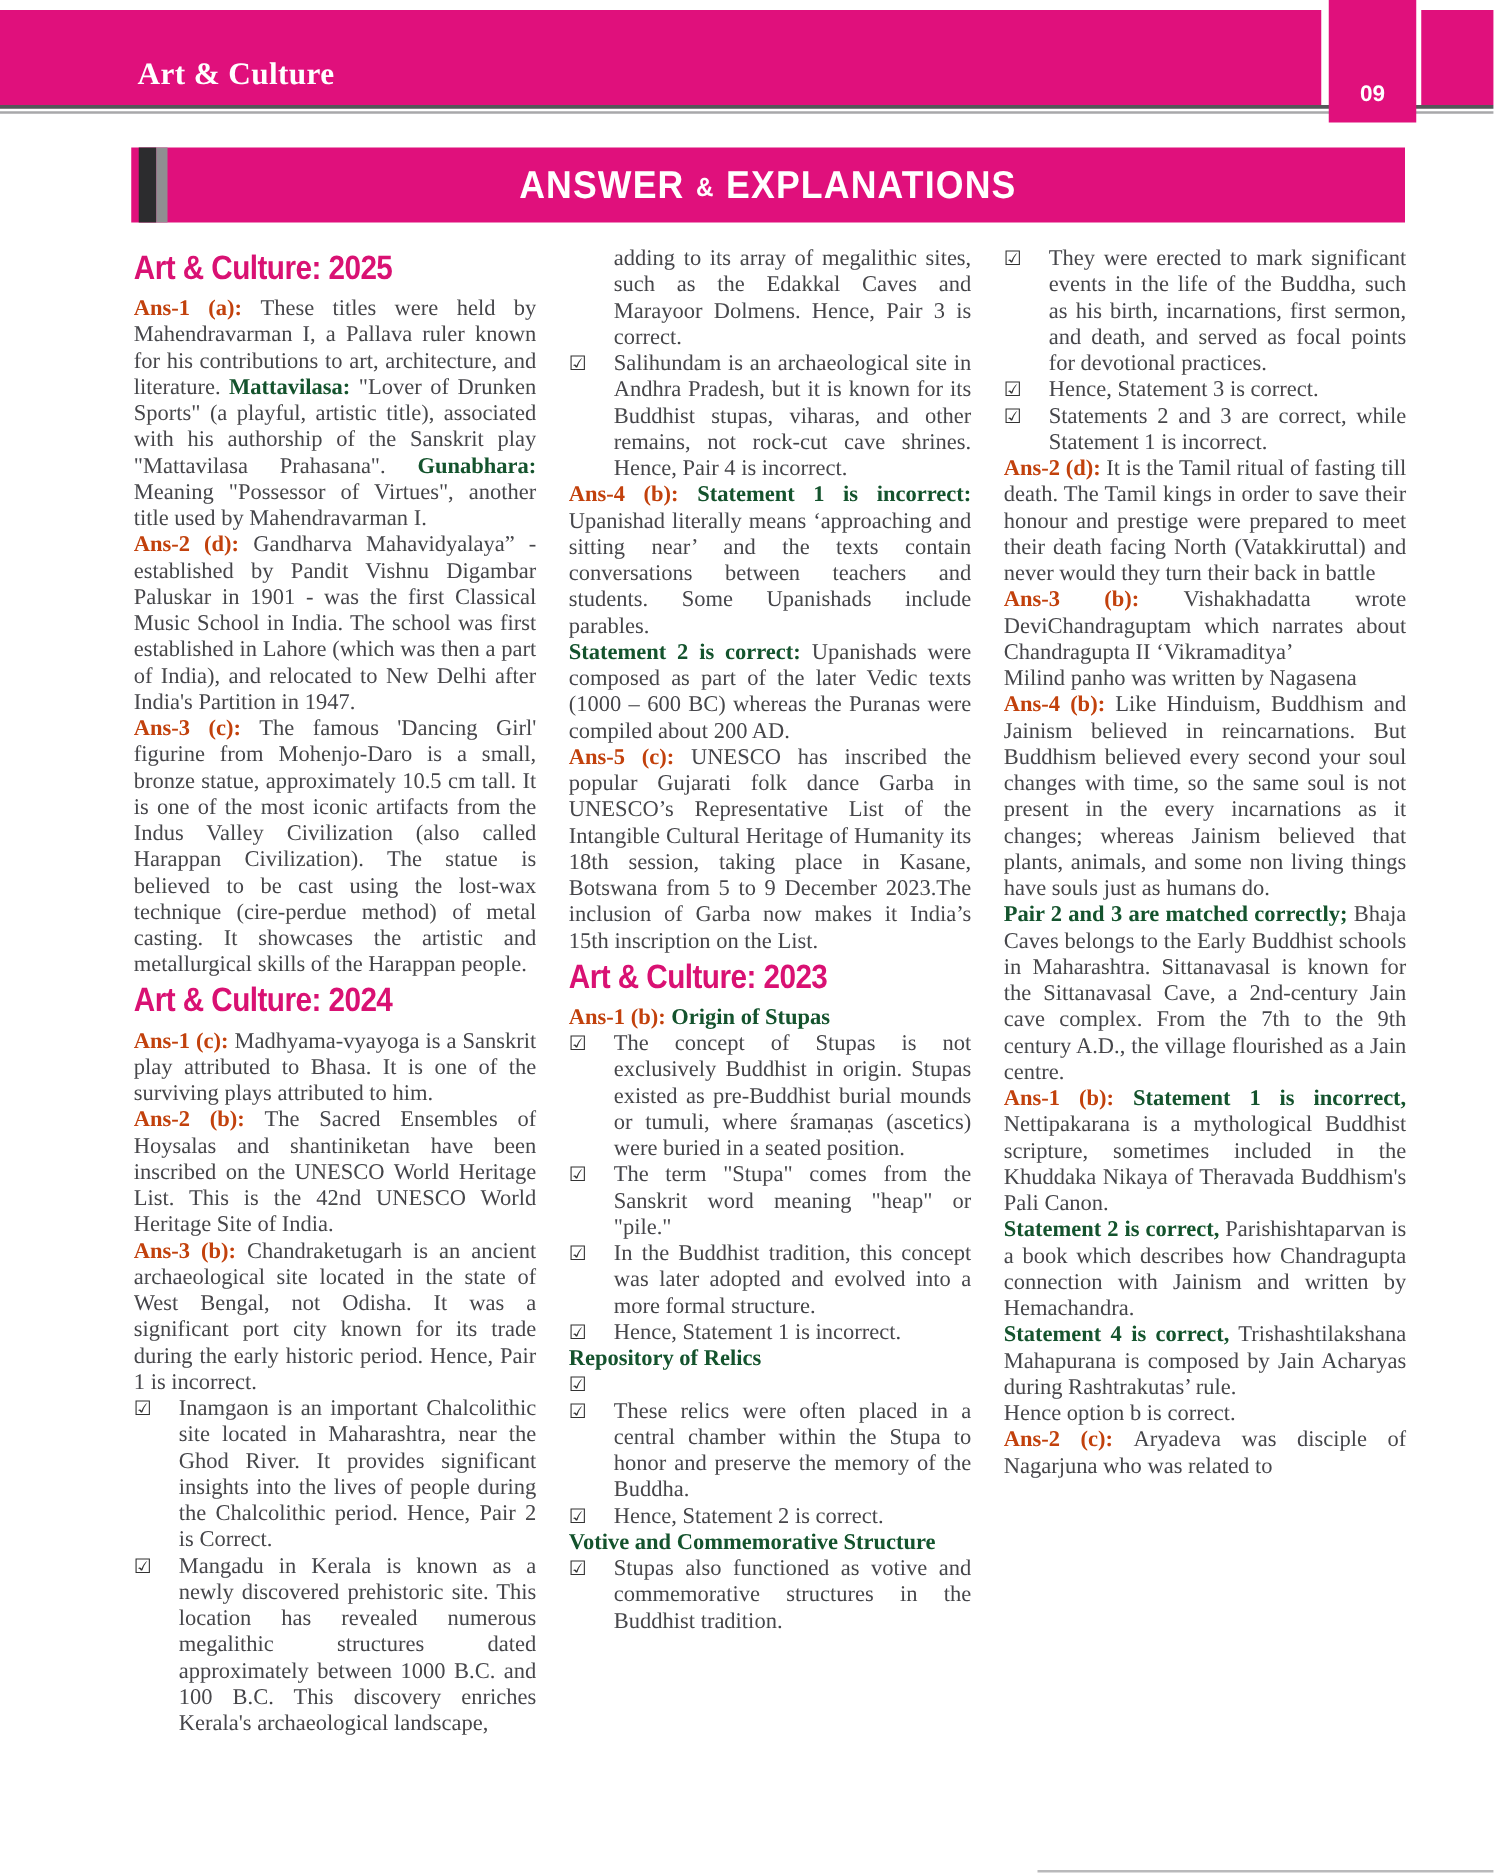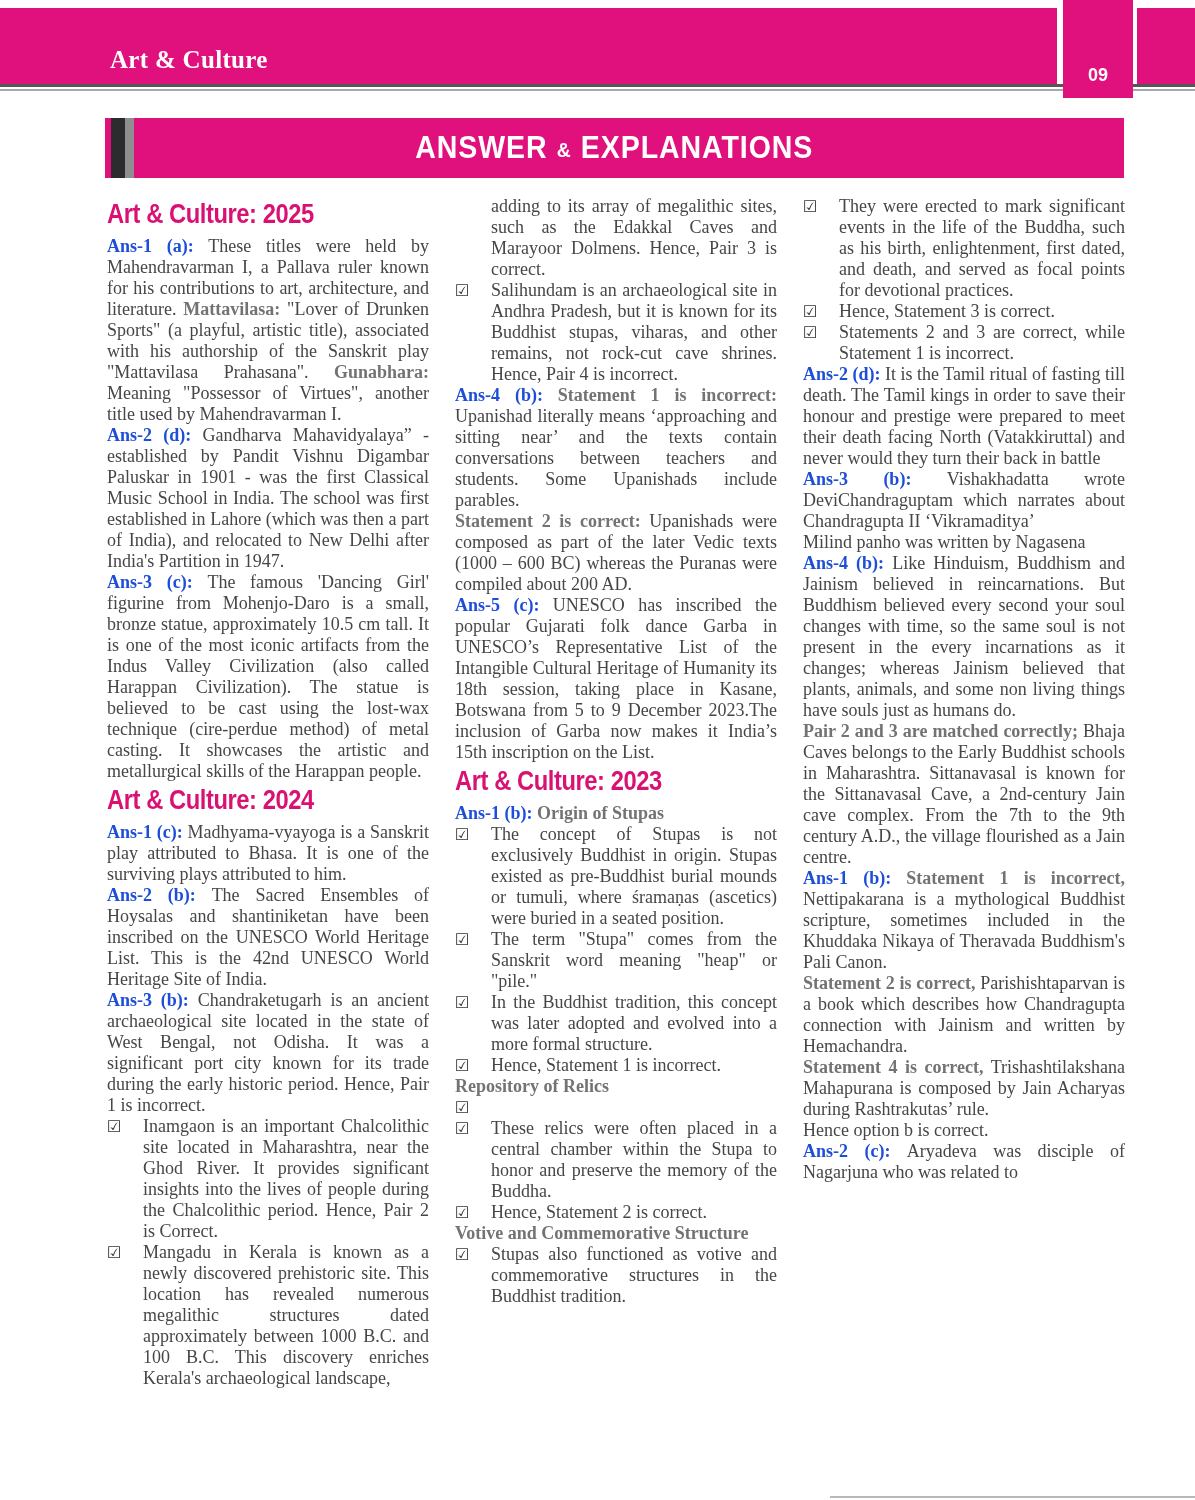--- a/index.html
+++ b/index.html
@@ -31,22 +31,22 @@
   
   .content{position:absolute;left:107px;top:196px;width:1018px;height:1300px;display:flex;gap:26px;}
   .col{width:322px;flex:0 0 322px;color:#46464a;font-size:18px;line-height:21px;
        text-align:justify;overflow:hidden;}
 
   .sec{margin:3px 0 4px 0;line-height:30px;}
   .sec .sec-inner{display:inline-block;color:#d91173;font-family:"Liberation Sans",sans-serif;
                   font-weight:800;font-size:27px;letter-spacing:-.5px;transform:scaleX(.88);
                   transform-origin:0 50%;white-space:nowrap;}
   .para{margin:0;}
-  .ans{color:#1d4ed8;font-weight:bold;}
-  .b{color:#737373;font-weight:bold;}
+  .ans{color:#c2410c;font-weight:bold;}
+  .b{color:#14532d;font-weight:bold;}
   .check{display:flex;margin:0;}
   .cbx{flex:0 0 36px;color:#333;font-family:"DejaVu Sans",sans-serif;font-size:16px;line-height:21px;}
   .ctext{flex:1;text-align:justify;}
 
   .foot-line{position:absolute;left:830px;top:1496px;width:365px;height:2px;background:#b9b9bb;}
   :root{--pink:#e0107c;}
 </style>
 </head>
 <body>
 
@@ -131,21 +131,21 @@
         </div>
         <div class="para"><span class="b">Votive and Commemorative Structure</span></div>
         <div class="check">
           <span class="cbx">☑</span>
           <div class="ctext"><span>Stupas also functioned as votive and commemorative structures in the Buddhist tradition.</span></div>
         </div>
       </div>
     <div class="col" id="col-2">
         <div class="check">
           <span class="cbx">☑</span>
-          <div class="ctext"><span>They were erected to mark significant events in the life of the Buddha, such as his birth, enlightenment, first dated, and death, and served as focal points for devotional practices.</span></div>
+          <div class="ctext"><span>They were erected to mark significant events in the life of the Buddha, such as his birth, incarnations, first sermon, and death, and served as focal points for devotional practices.</span></div>
         </div>
         <div class="check">
           <span class="cbx">☑</span>
           <div class="ctext"><span>Hence, Statement 3 is correct.</span></div>
         </div>
         <div class="check">
           <span class="cbx">☑</span>
           <div class="ctext"><span>Statements 2 and 3 are correct, while Statement 1 is incorrect.</span></div>
         </div>
         <div class="para"><span class="ans">Ans-2 (d): </span><span>It is the Tamil ritual of fasting till death. The Tamil kings in order to save their honour and prestige were prepared to meet their death facing North (Vatakkiruttal) and never would they turn their back in battle</span></div>

